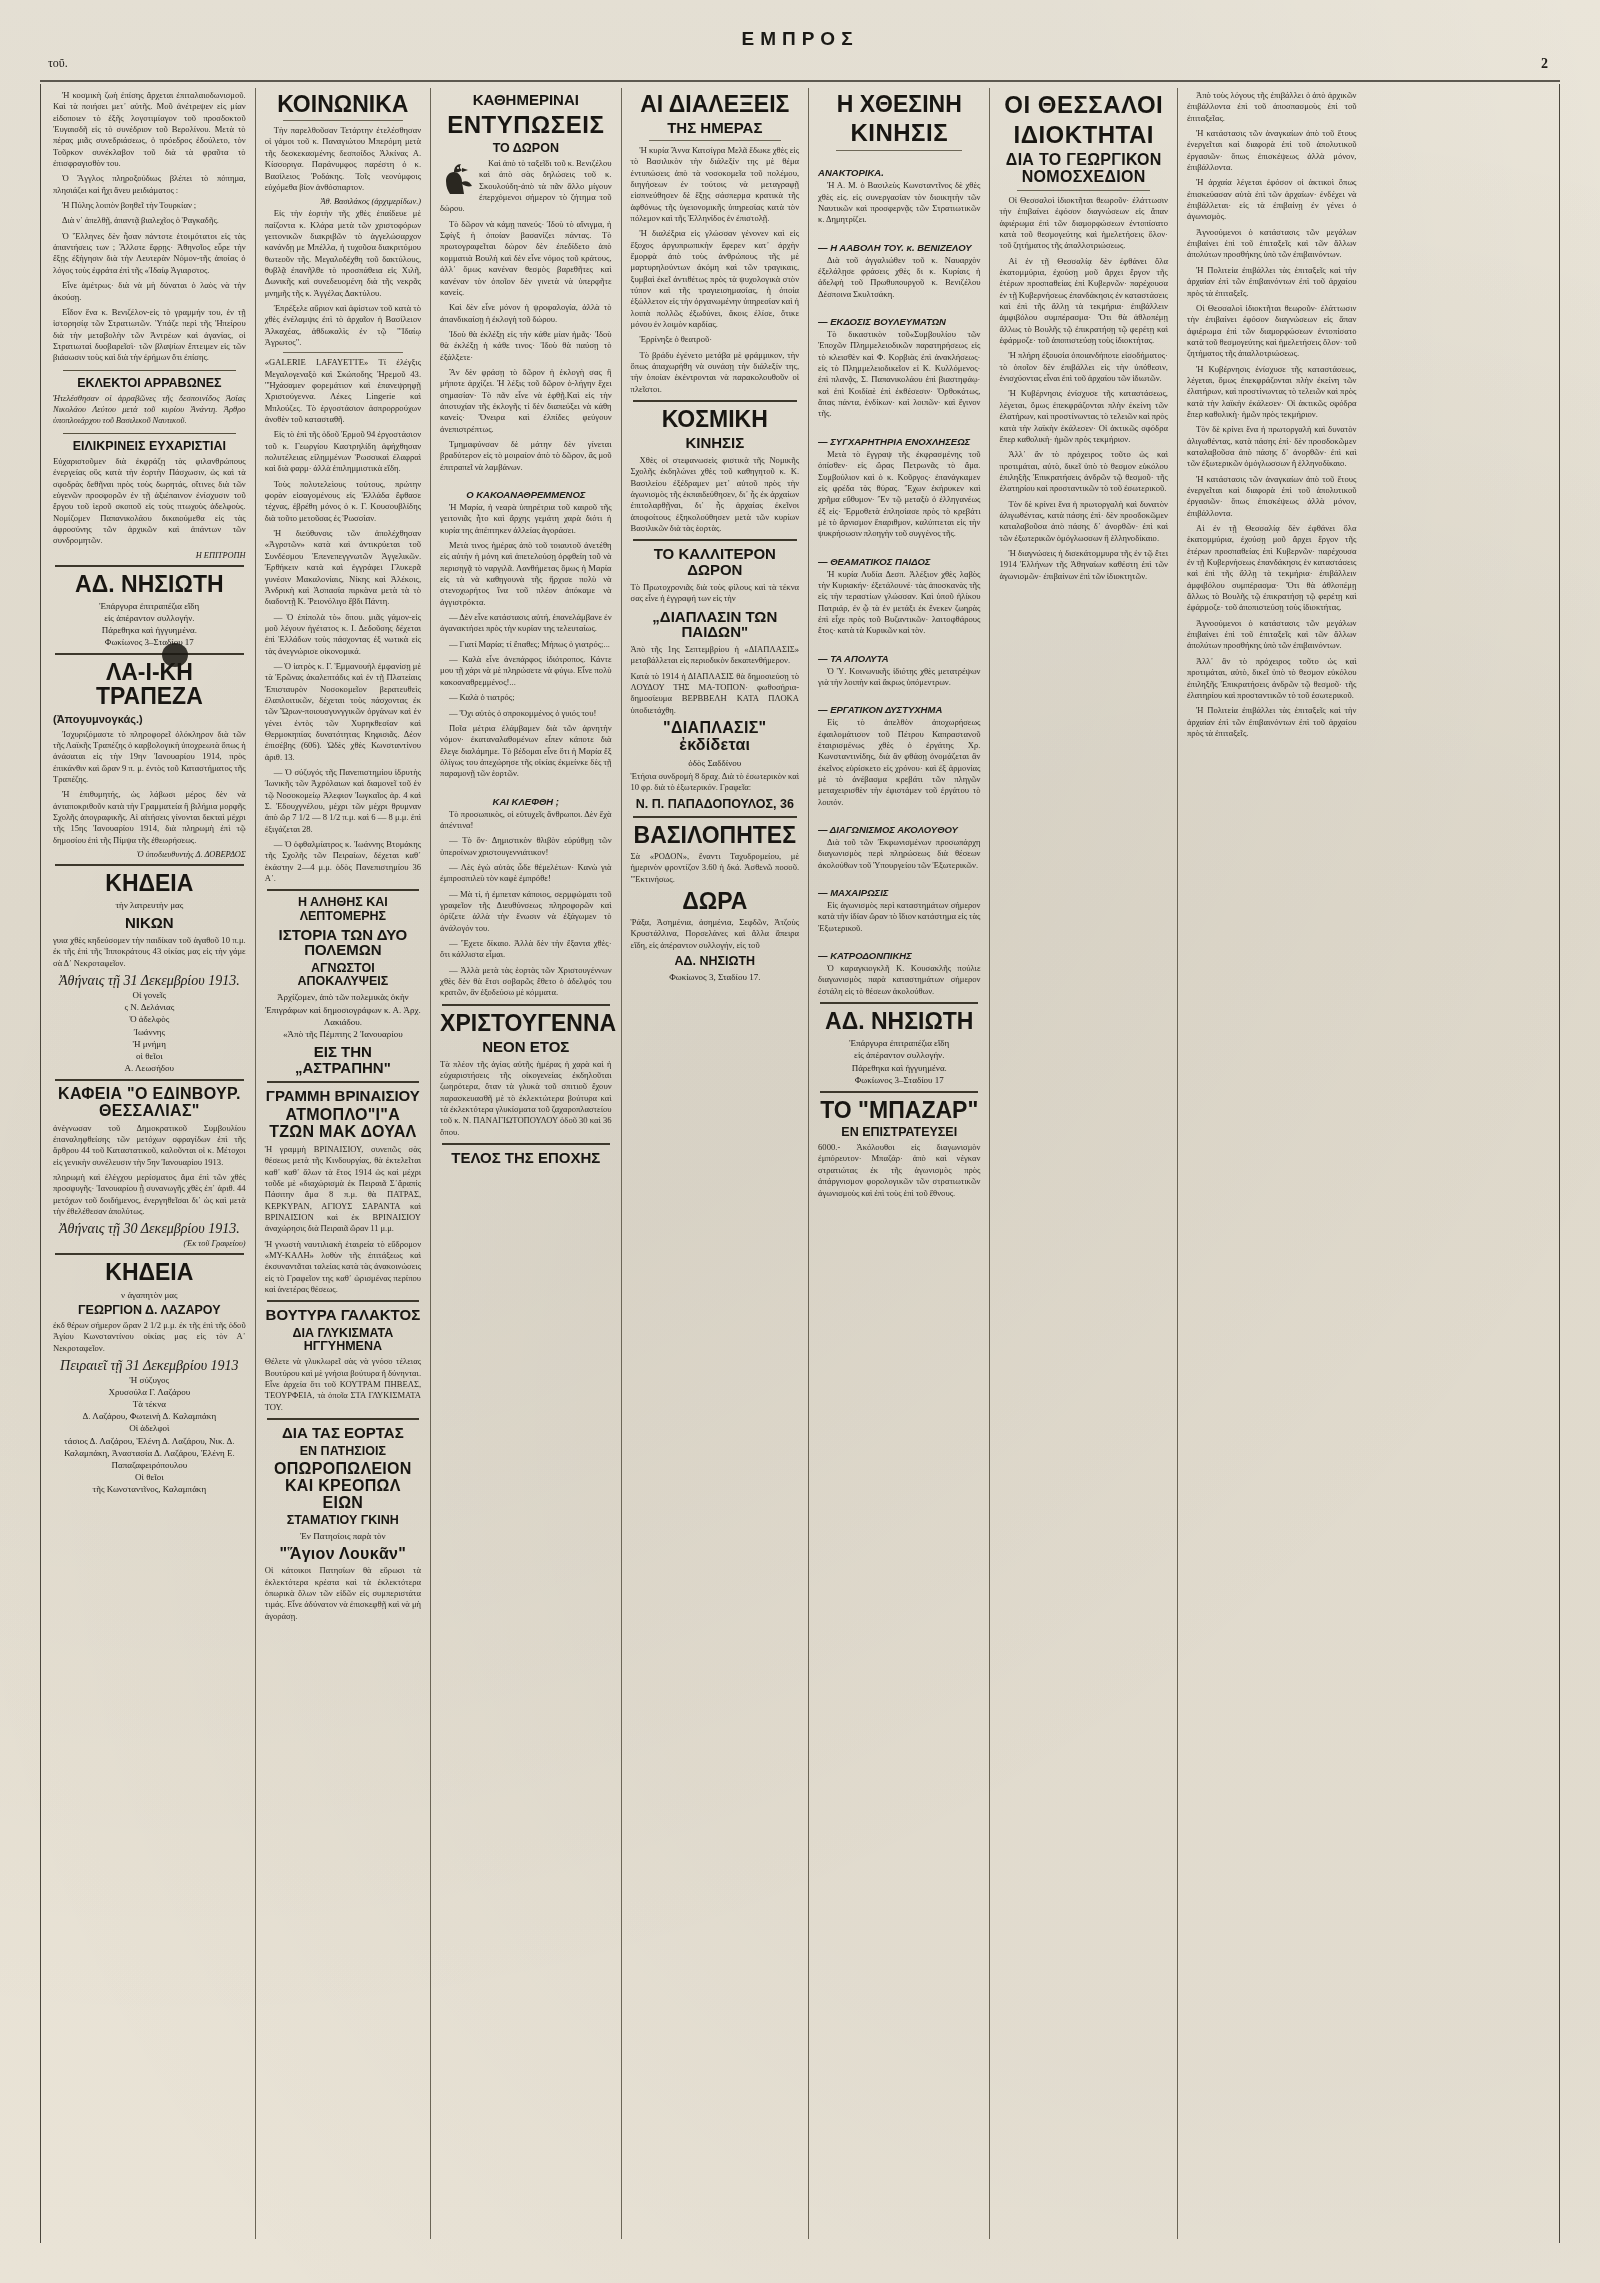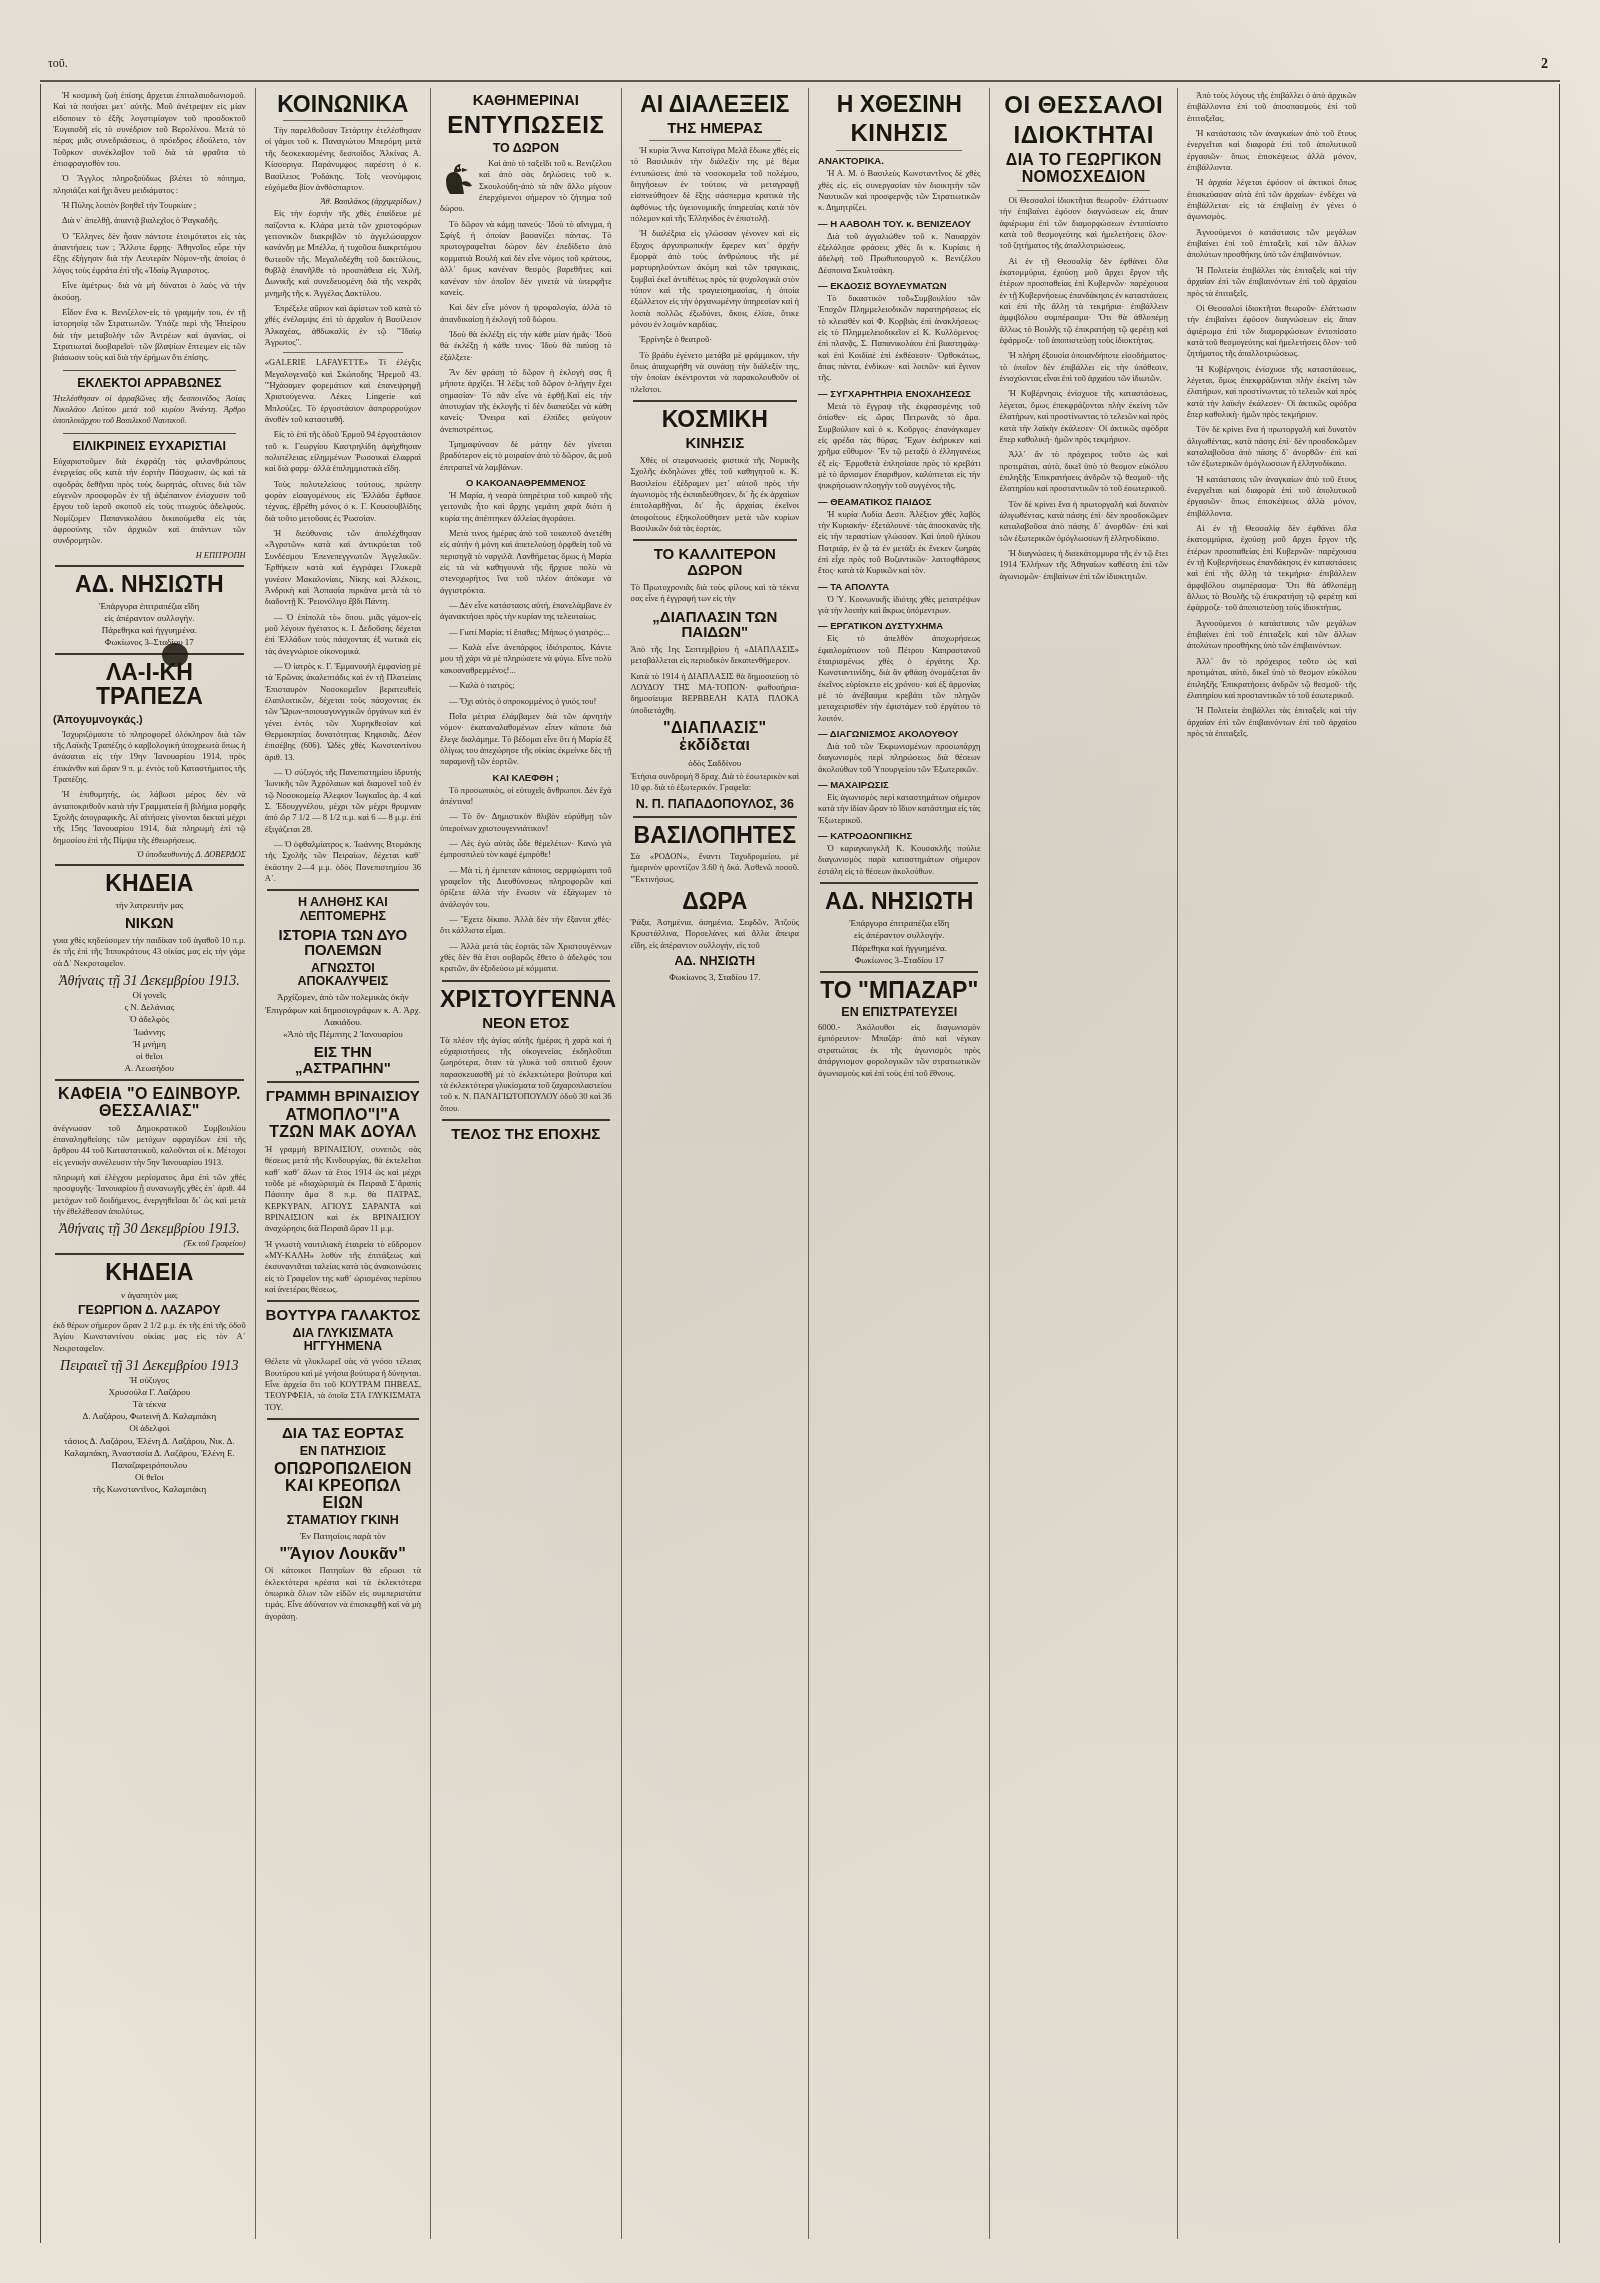--- a/index.html
+++ b/index.html
@@ -69,28 +69,29 @@
   .hrthin{border:0;border-top:1px solid #6e6858;margin:4px 18px;}
   .hrdbl{border:0;border-top:2px solid #3d382c;margin:5px 2px;}
   .sign{text-align:right;font-size:8.4px;font-style:italic;margin-top:2px;}
   .blot{
     position:absolute;left:118px;top:555px;width:26px;height:24px;border-radius:50%;
     background:#1a1712;opacity:.85;
   }
   .rooster{float:left;width:34px;height:38px;margin:2px 5px 2px 0;}
   .ad-center{text-align:center;font-size:9px;line-height:1.35;}
   .dateline{font-size:14px;text-align:center;font-style:italic;}
-  .hdline{font-family:"Liberation Sans",sans-serif;font-weight:bold;font-size:9.5px;margin:4px 0 2px;}
+  .hdline{font-family:"Liberation Sans",sans-serif;font-weight:bold;font-size:9.5px;margin:16px 0 2px;font-style:italic;}
 </style>
 </head>
 <body>
 
 <div id="page">
 
   <div class="pagenum-left">τοῦ.</div>
+  <div class="masthead">ΕΜΠΡΟΣ</div>
   <div class="pagenum-right">2</div>
   <div class="rule"></div>
   <div class="frame"></div>
 
   <div class="cols">
 
     <div class="col c1">
       <div class="blot"></div>
       <div class="body indent">Ἡ κοσμικὴ ζωὴ ἐπίσης ἄρχεται ἐπιταλαιοδωνισμοῦ. Καὶ τὰ ποιήσει μετ᾽ αὐτῆς. Μοῦ ἀνέτρεψεν εἰς μίαν εἰδοποιεν τὸ ἑξῆς λογοτιμίαγον τοῦ προσδοκτοῦ Ἑυγαισδῆ εἰς τὸ συνέδριον τοῦ Βερολίνου. Μετὰ τὸ πέρας μιᾶς συνεδριάσεως, ὁ πρόεδρος ἐδούλετο, τὸν Τοῦρκον συνέκλαβον τοῦ διὰ τὰ φραῦτα τὸ ἐπισφραγισθὸν του.</div>
       <div class="body indent">Ὁ Ἄγγλος πληροξούδιως βλέπει τὸ πόπημα, πλησιάζει καὶ ἤχι ἄνευ μειδιάματος :</div>

